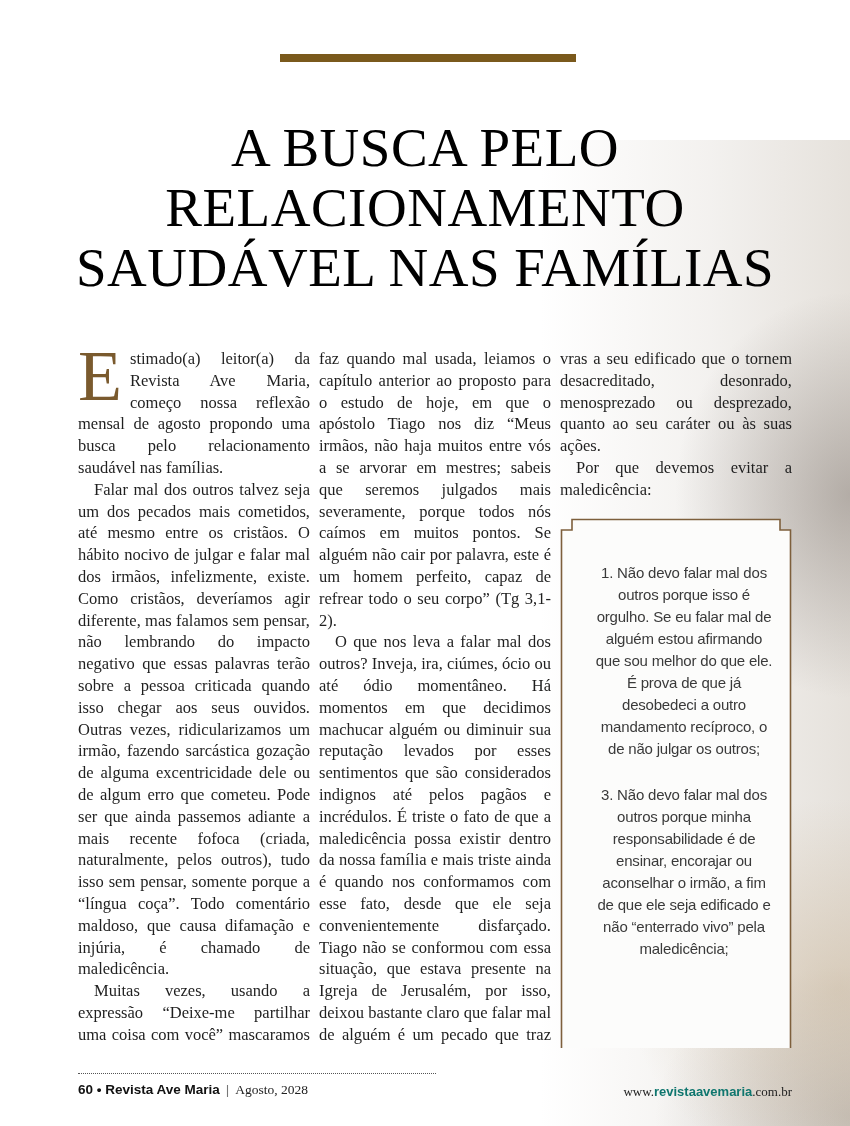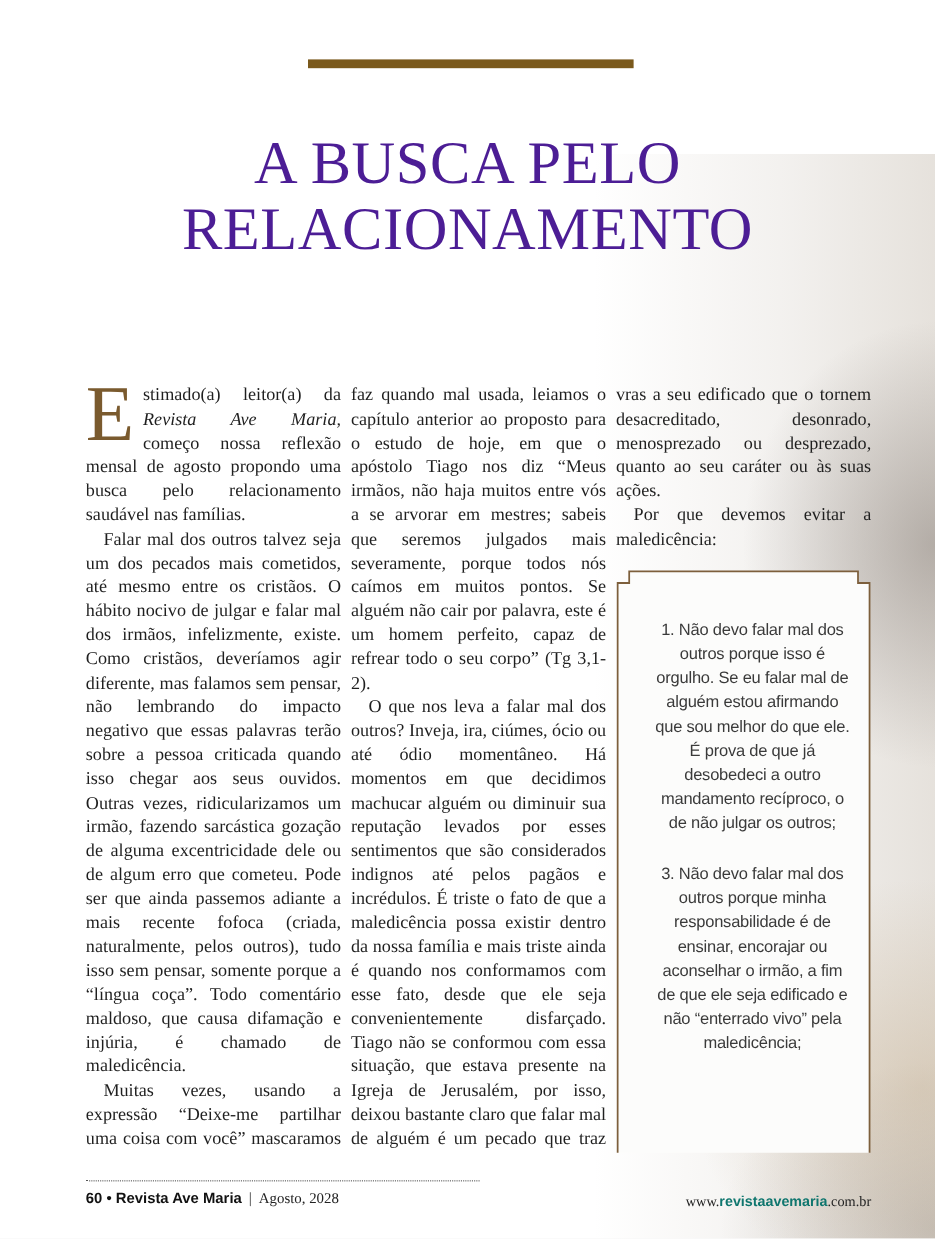--- a/index.html
+++ b/index.html
@@ -35,21 +35,21 @@
     color:#7C5A1B;
   }
   .section-bar{
     position:absolute;top:54px;left:280px;
     width:296px;height:8px;
     background:#7A591C;
   }
   .article-title{
     position:absolute;top:118px;left:30px;width:790px;
     text-align:center;
-    color:#4c1d95;
+    color:#000000;
     font-family:"Liberation Serif", serif;
     font-size:55px;
     line-height:60px;
     font-weight:normal;
     letter-spacing:0.5px;
   }
   .byline{
     position:absolute;top:306px;left:0;width:100%;
     text-align:center;
     font-size:17px;
@@ -80,21 +80,21 @@
   .col p.indent{text-indent:16px;}
   .dropcap{
     float:left;
     font-size:72px;
     line-height:57px;
     height:62px;
     padding-right:8px;
     color:#7A5A2E;
     font-family:"Liberation Serif", serif;
   }
-  .italic{font-style:italic;}
+  .italic{}
   
   .rules-box{
     position:relative;
     margin-top:17px;
     height:566px;
     overflow:hidden;
     padding-left:16px;
   }
   .rules-frame{
     position:absolute;inset:0;
@@ -144,20 +144,21 @@
 
 <div class="page">
 
   <div class="photo-bg"></div>
 
   <div class="section-bar"></div>
 
   <h1 class="article-title" style="margin:0;">
     <div>A BUSCA PELO</div>
     <div>RELACIONAMENTO</div>
+    <div>SAUDÁVEL NAS FAMÍLIAS</div>
   </h1>
 
 
   <div class="columns">
 
     <div class="col">
       <p><span class="dropcap">E</span><span>stimado(a) leitor(a) da </span><span class="italic">Revista Ave Maria</span><span>, começo nossa reflexão mensal de agosto propondo uma busca pelo relacionamento saudável nas famílias.</span></p>
       <p class="indent">Falar mal dos outros talvez seja um dos pecados mais cometidos, até mesmo entre os cristãos. O hábito nocivo de julgar e falar mal dos irmãos, infelizmente, existe. Como cristãos, deveríamos agir diferente, mas falamos sem pensar, não lembrando do impacto negativo que essas palavras terão sobre a pessoa criticada quando isso chegar aos seus ouvidos. Outras vezes, ridicularizamos um irmão, fazendo sarcástica gozação de alguma excentricidade dele ou de algum erro que cometeu. Pode ser que ainda passemos adiante a mais recente fofoca (criada, naturalmente, pelos outros), tudo isso sem pensar, somente porque a “língua coça”. Todo comentário maldoso, que causa difamação e injúria, é chamado de maledicência.</p>
       <p class="indent">Muitas vezes, usando a expressão “Deixe-me partilhar uma coisa com você” mascaramos nossa fofoca ou a conduta de falar mal dos irmãos. A respeito dos pecados da língua e do mal que ela</p>
     </div>

